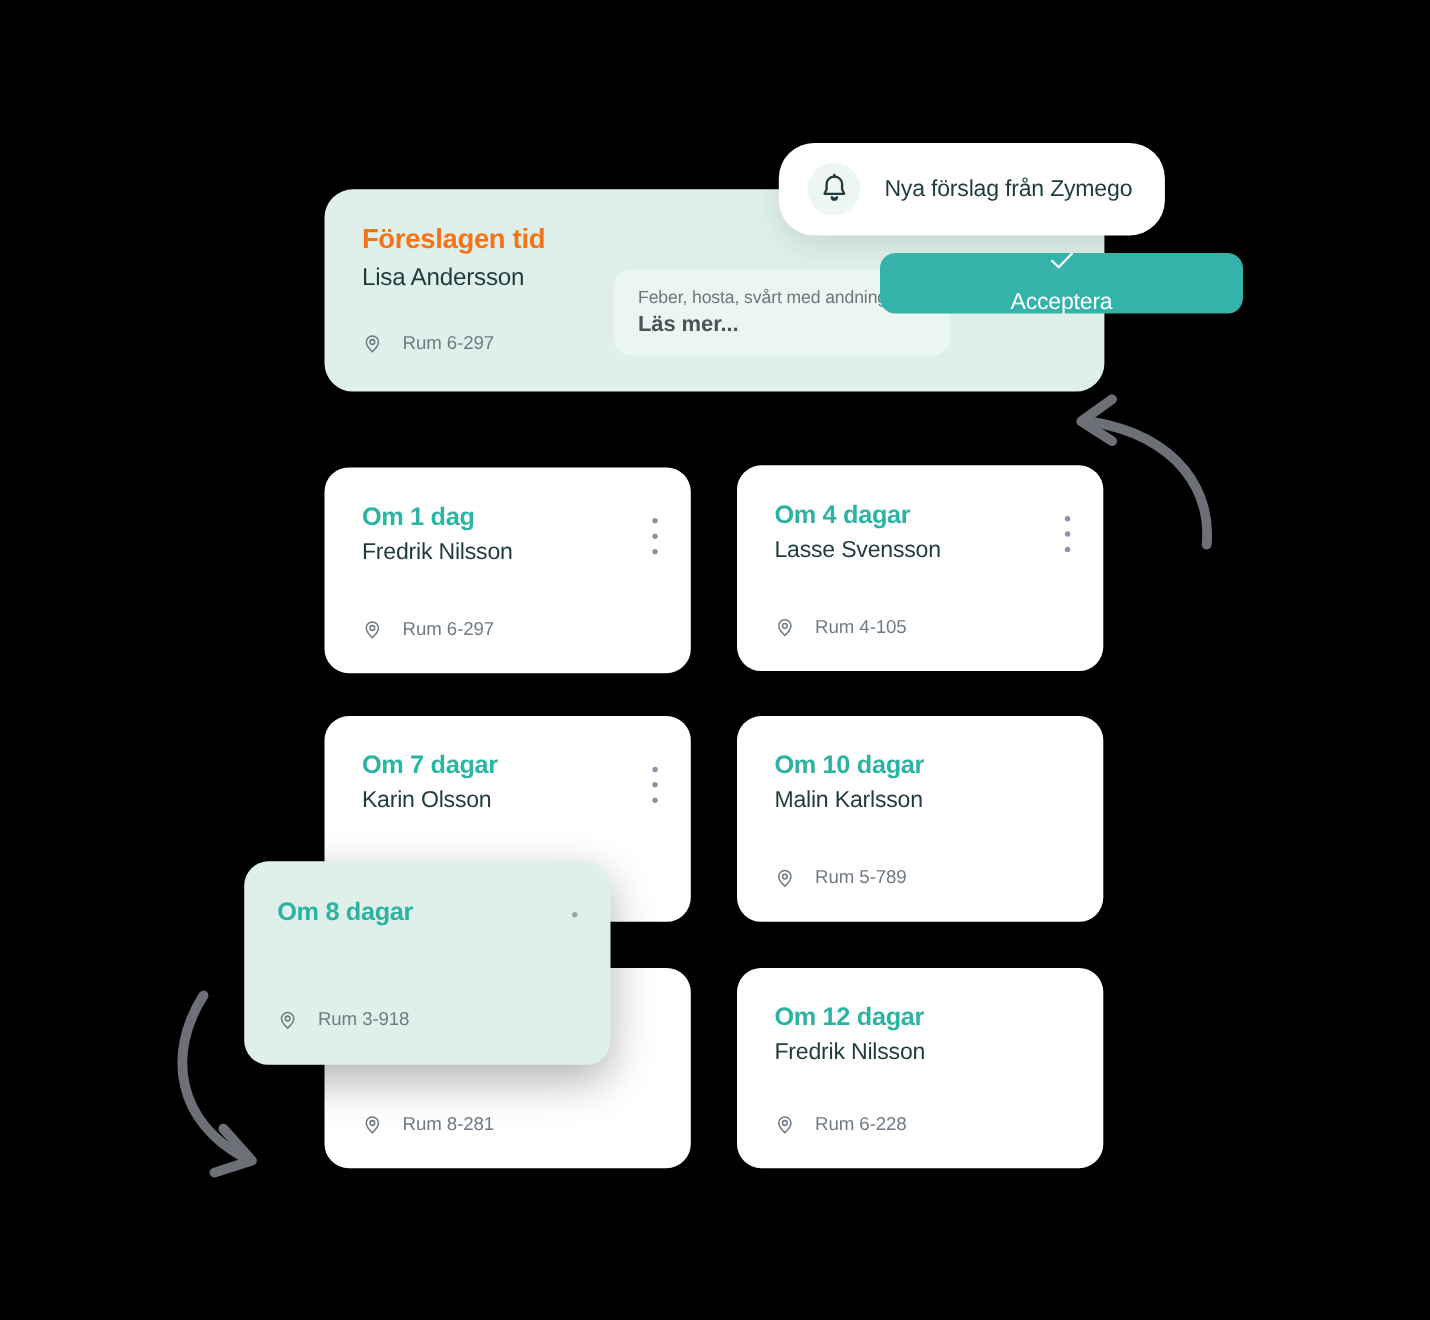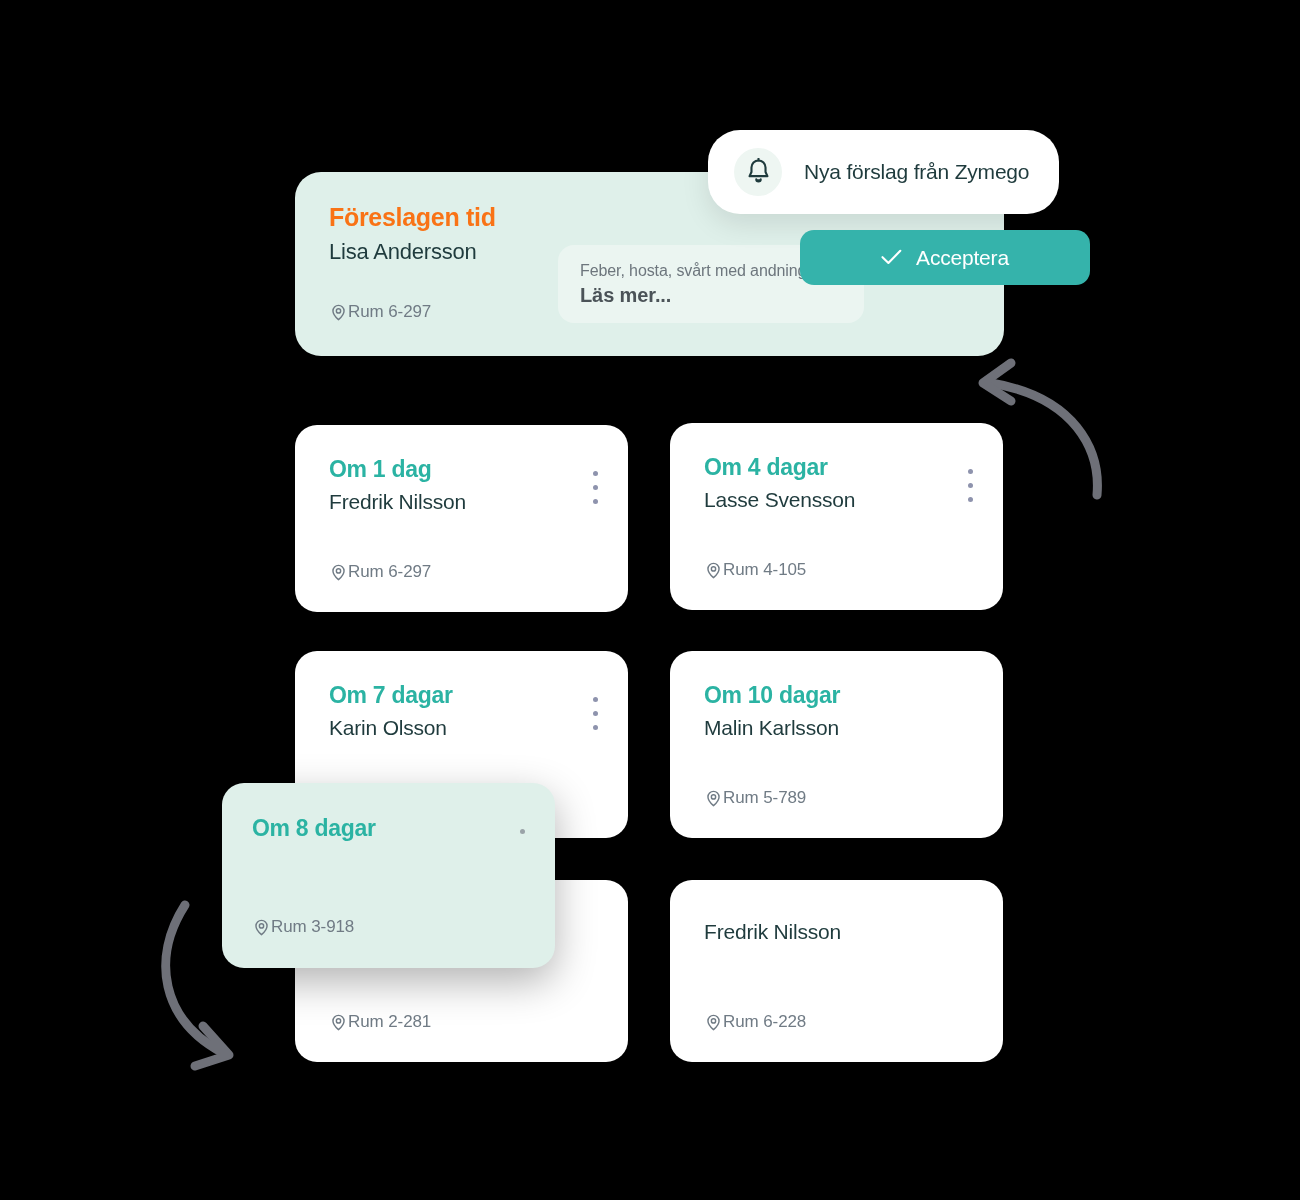--- a/index.html
+++ b/index.html
@@ -37,21 +37,21 @@
     letter-spacing: -0.2px;
     line-height: 1.2;
     white-space: nowrap;
   }
   .c-room {
     position: absolute;
     left: 34px;
     bottom: 30px;
     display: flex;
     align-items: center;
-    gap: 0;
+    gap: 18px;
     font-size: 17px;
     color: #707b85;
     letter-spacing: -0.1px;
     white-space: nowrap;
     justify-content: flex-end;
   }
   .pin { width: 19px; height: 19px; flex: 0 0 19px; display:block; }
   .pin svg { display: block; }
 
   
@@ -133,33 +133,34 @@
     font-size: 21px;
     color: #1f3b3d;
     letter-spacing: -0.2px;
     white-space: nowrap;
   }
 
   
   #accept {
     position: absolute;
     left: 800px; top: 230px;
-    width: 290px; height: 55px;
+    width: 330px; height: 55px;
     background: #35b3ab;
     border: none;
     border-radius: 14px;
     color: #ffffff;
     font-size: 21px;
     font-family: "Liberation Sans", sans-serif;
     letter-spacing: -0.2px;
     display: flex;
     align-items: center;
     justify-content: center;
     gap: 14px;
     cursor: pointer;
+    flex-direction: column;
   }
   #accept .chk { font-size: 20px; line-height: 1; }
 
   
   #card-1 { left: 295px; top: 425px;  width: 333px; height: 187px; }
   #card-2 { left: 670px; top: 423px;  width: 333px; height: 187px; }
   #card-3 { left: 295px; top: 651px;  width: 333px; height: 187px; }
   #card-4 { left: 670px; top: 651px;  width: 333px; height: 187px; }
   #card-5 { left: 295px; top: 880px;  width: 333px; height: 182px; }
   #card-6 { left: 670px; top: 880px;  width: 333px; height: 182px; }
@@ -310,26 +311,27 @@
 
   <div class="card" id="card-5">
 
     <div class="c-room">
       <span class="pin">
         <svg width="19" height="19" viewBox="0 0 24 24" fill="none" stroke="#707b85" stroke-width="1.8">
             <path d="M12 21s7-6.1 7-11a7 7 0 1 0-14 0c0 4.9 7 11 7 11z"></path>
             <circle cx="12" cy="10" r="2.7"></circle>
           </svg>
       </span>
-      <span>Rum 2-281</span>
+      <span>Rum 8-281</span>
     </div>
   </div>
 
   <div class="card" id="card-6">
     <div class="card-inner">
+      <div class="c-title">Om 12 dagar</div>
       <div class="c-name">Fredrik Nilsson</div>
     </div>
     <div class="c-room">
       <span class="pin">
         <svg width="19" height="19" viewBox="0 0 24 24" fill="none" stroke="#707b85" stroke-width="1.8">
             <path d="M12 21s7-6.1 7-11a7 7 0 1 0-14 0c0 4.9 7 11 7 11z"></path>
             <circle cx="12" cy="10" r="2.7"></circle>
           </svg>
       </span>
       <span>Rum 6-228</span>

